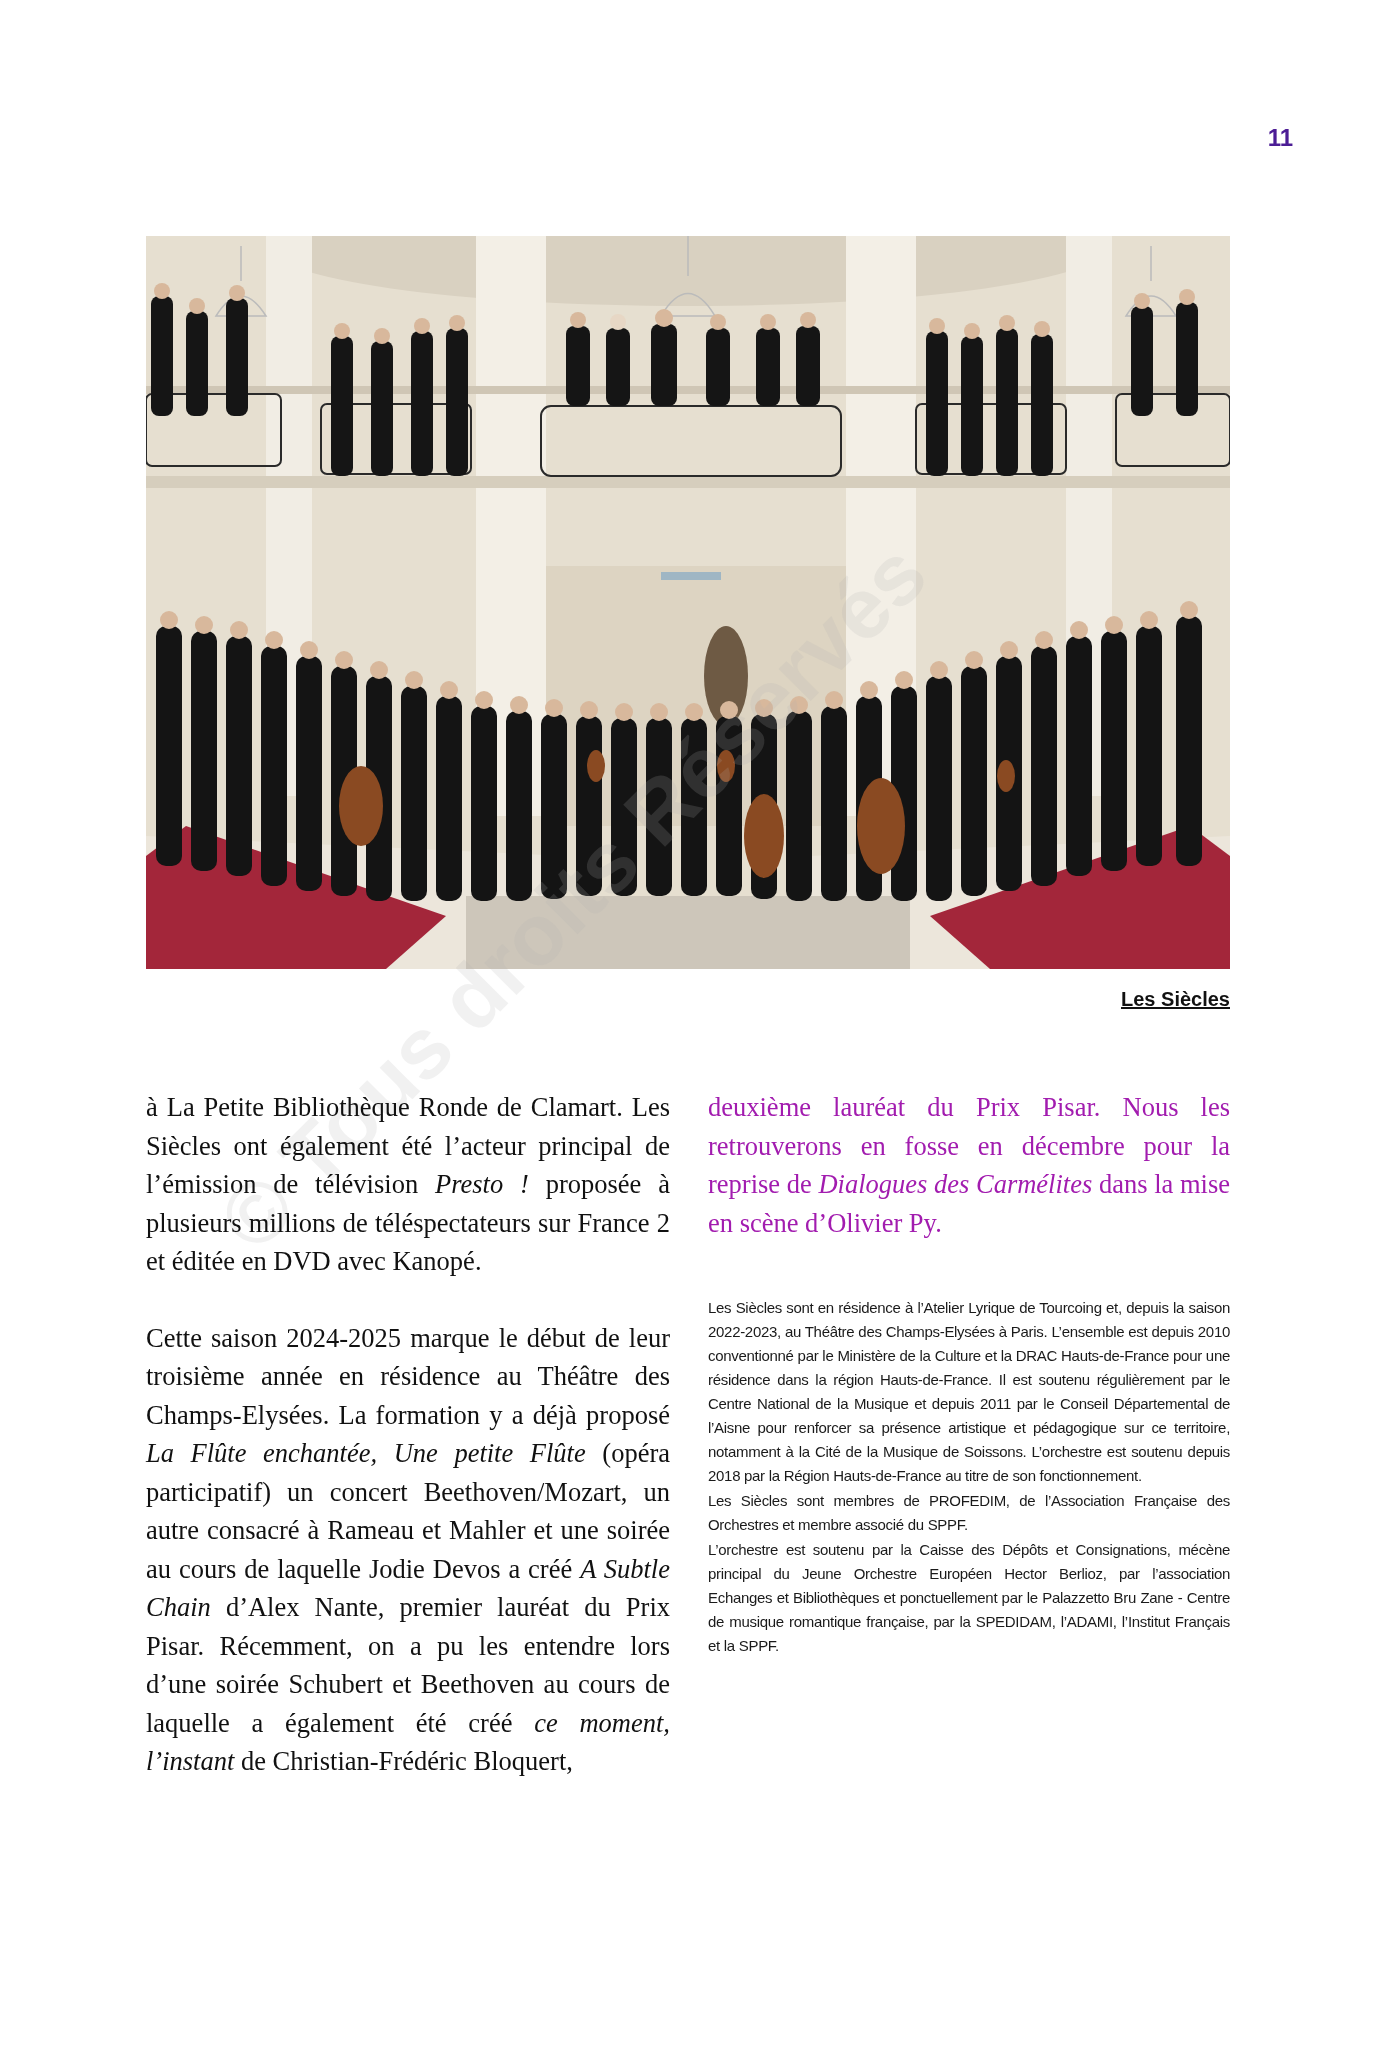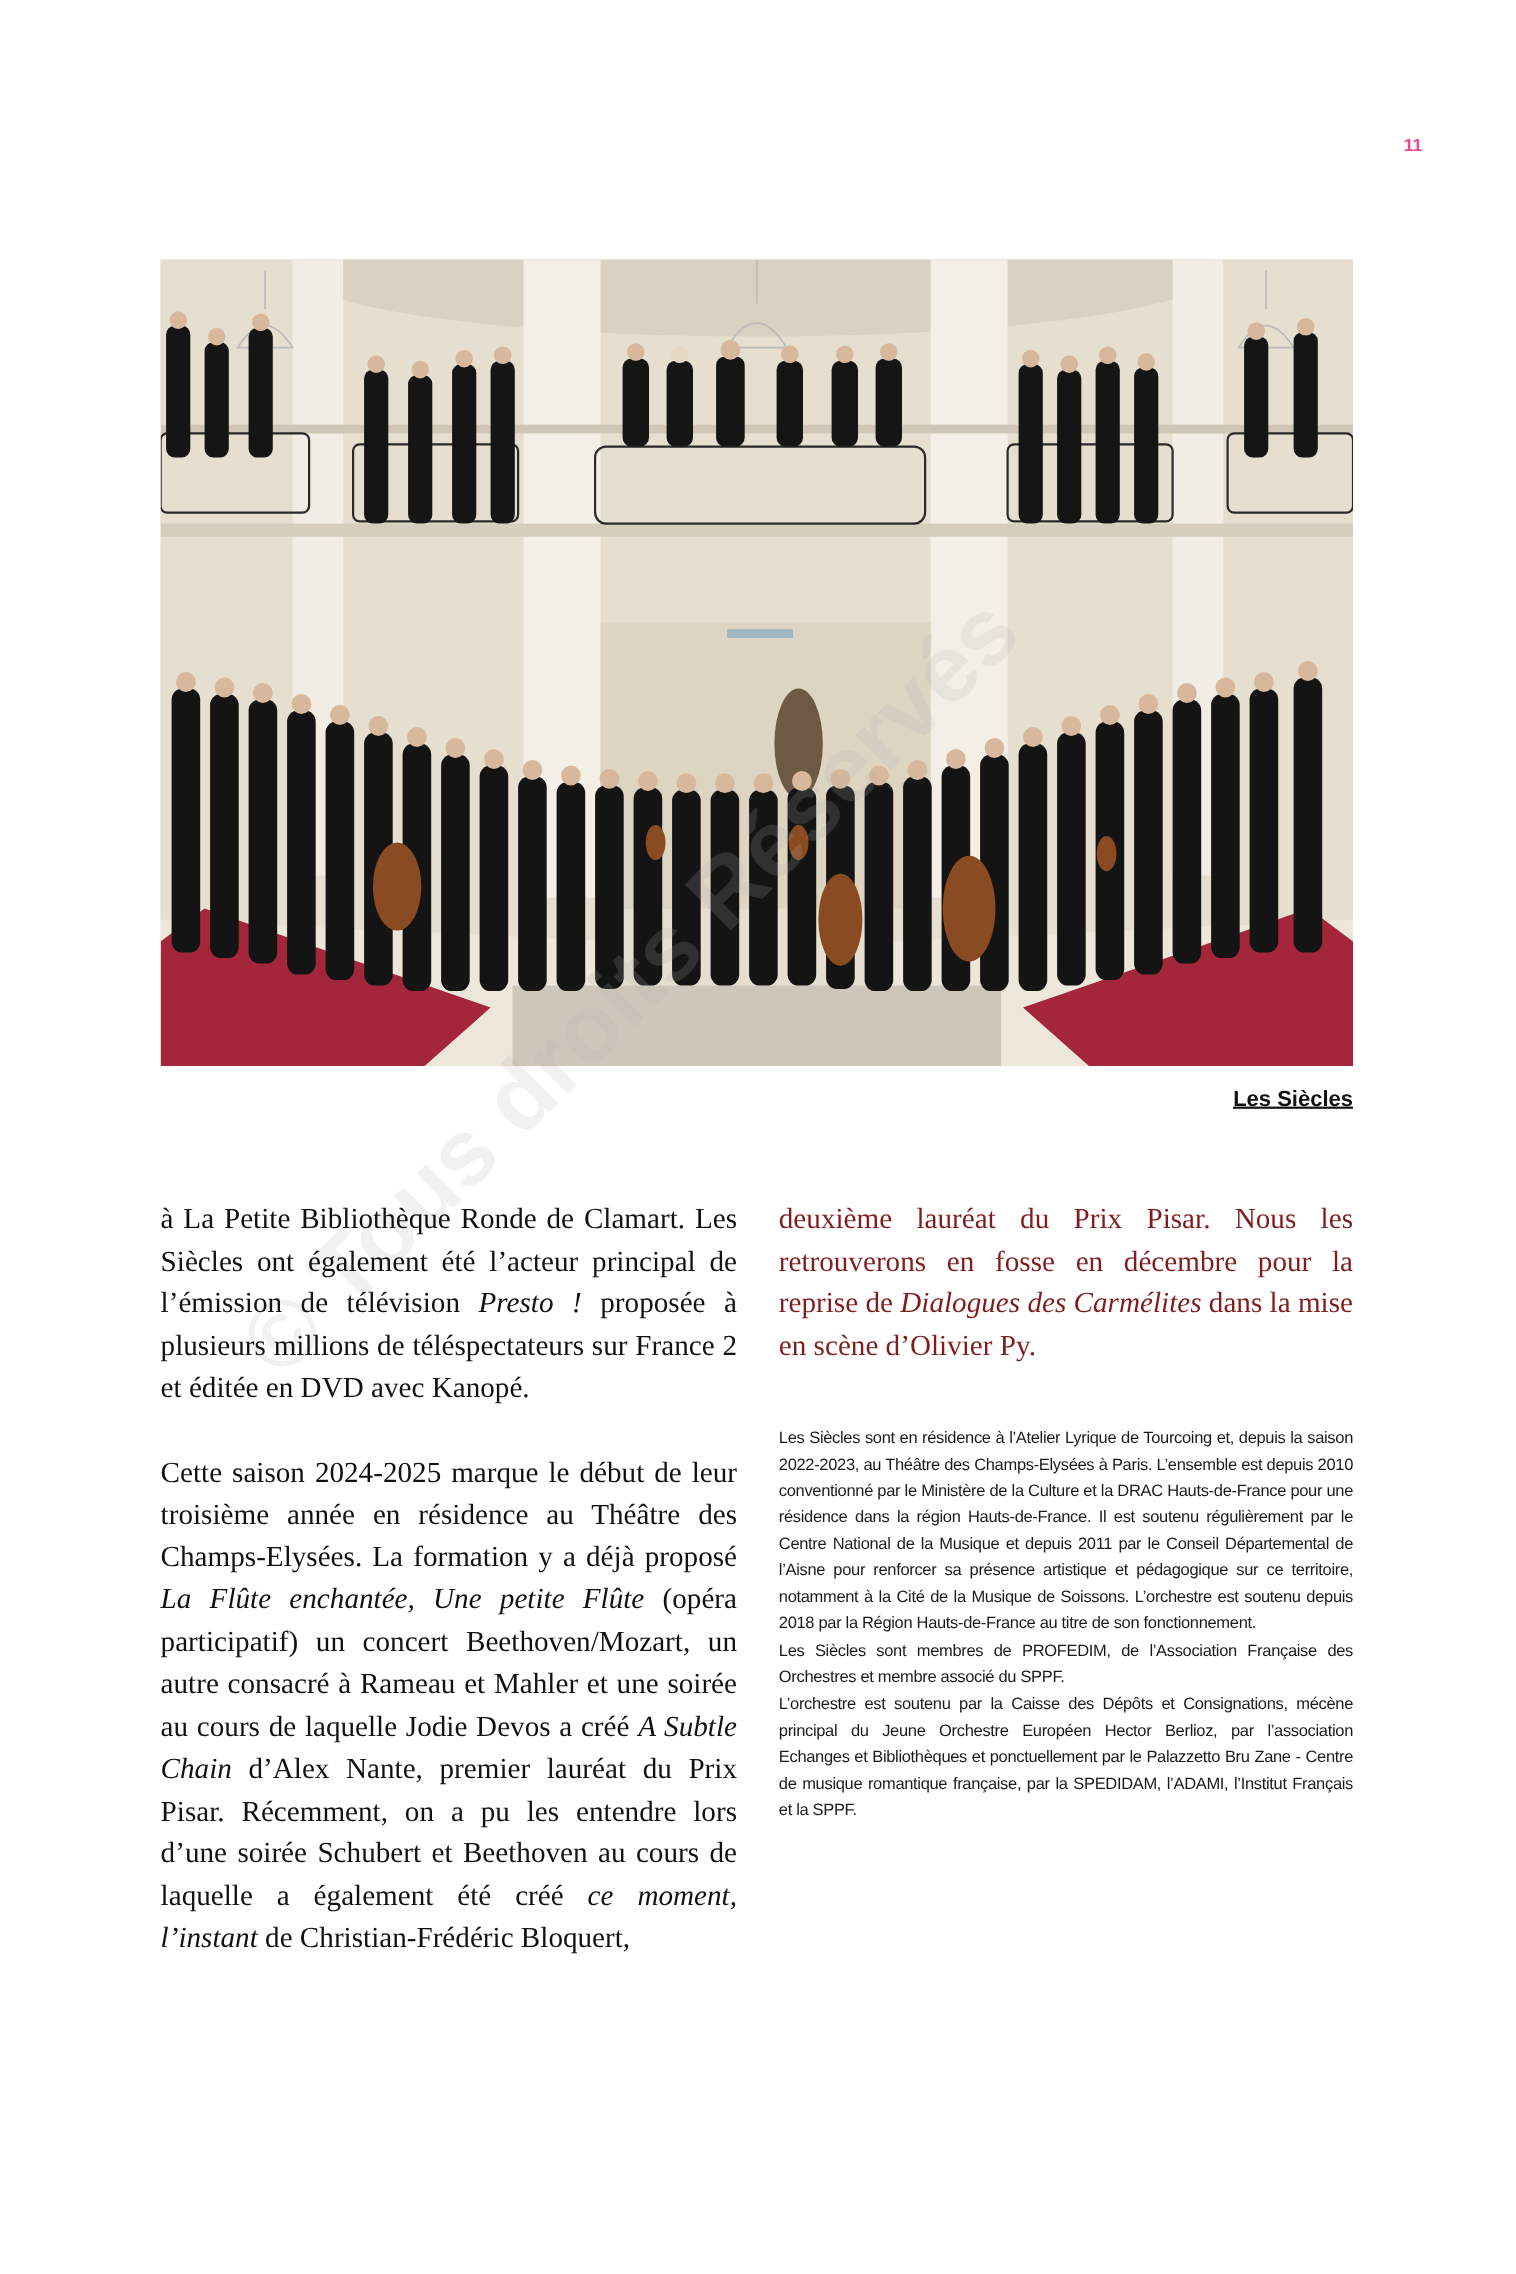--- a/index.html
+++ b/index.html
@@ -2,21 +2,21 @@
 <html><head>
 <meta charset="utf-8">
 <style>
   html, body { margin: 0; padding: 0; }
   body {
     width: 1378px; height: 2067px; background: #ffffff; position: relative;
     overflow: hidden; color: #111;
   }
   .page-number {
     position: absolute; right: 85px; top: 124px;
-    font-family: "Liberation Sans", sans-serif; font-weight: bold; font-size: 16px; color: #ec4899; margin-left: 32px;
+    font-family: "Liberation Sans", sans-serif; font-weight: bold; font-size: 24px; color: #4c1d95; margin-left: 32px;
   }
   .photo {
     position: absolute; left: 146px; top: 236px; width: 1084px; height: 733px;
     overflow: hidden; background: #d9d2c4;
   }
   .photo svg { display: block; width: 100%; height: 100%; }
   .caption {
     position: absolute; left: 146px; width: 1084px; top: 988px; text-align: right;
     font-family: "Liberation Sans", sans-serif;
     text-decoration: underline;
@@ -27,21 +27,21 @@
   }
   .caption-credit .copy { font-size: 17px; letter-spacing: 0; margin-right: 4px; vertical-align: -1px; }
   .col-left {
     position: absolute; left: 146px; top: 1088px; width: 524px;
     font-family: "Liberation Serif", serif; font-size: 26.5px; line-height: 38.5px;
     text-align: justify; color: #111;
   }
   .col-left p { margin: 0 0 38px 0; }
   .col-right {
     position: absolute; left: 708px; top: 1088px; width: 522px;
-    font-family: "Liberation Serif", serif; font-size: 26.5px; line-height: 38.5px; color: #7f1d1d;
+    font-family: "Liberation Serif", serif; font-size: 26.5px; line-height: 38.5px; color: #a21caf;
   }
   .col-right p.lead { margin: 0; text-align: justify; }
   .notes {
     position: absolute; left: 708px; top: 1296px; width: 522px;
     font-family: "Liberation Sans", sans-serif; font-size: 15px; line-height: 24px; color: #1a1a1a;
     text-align: justify; letter-spacing: -0.3px;
   }
   .notes p { margin: 0 0 1px 0; }
   em { font-style: italic; }
   .watermark {

